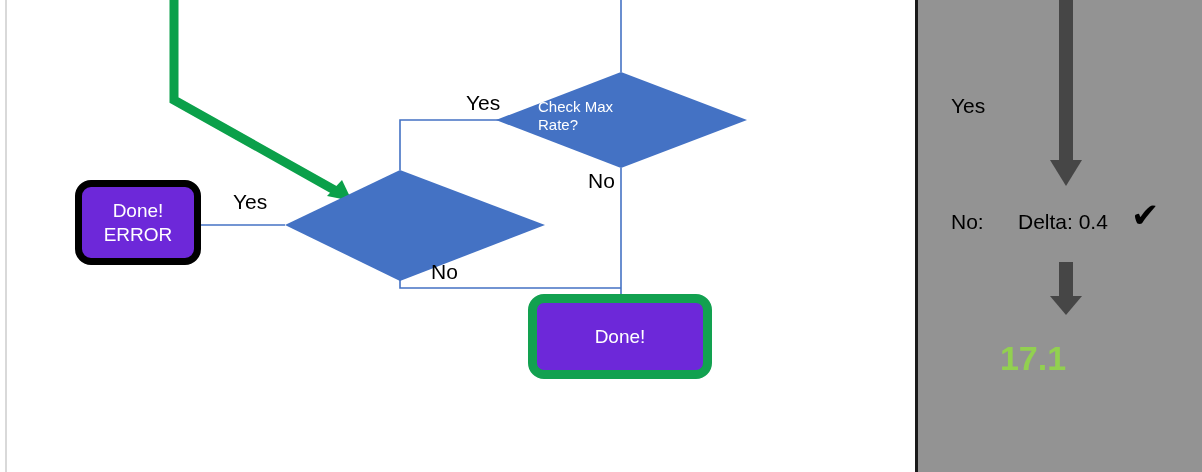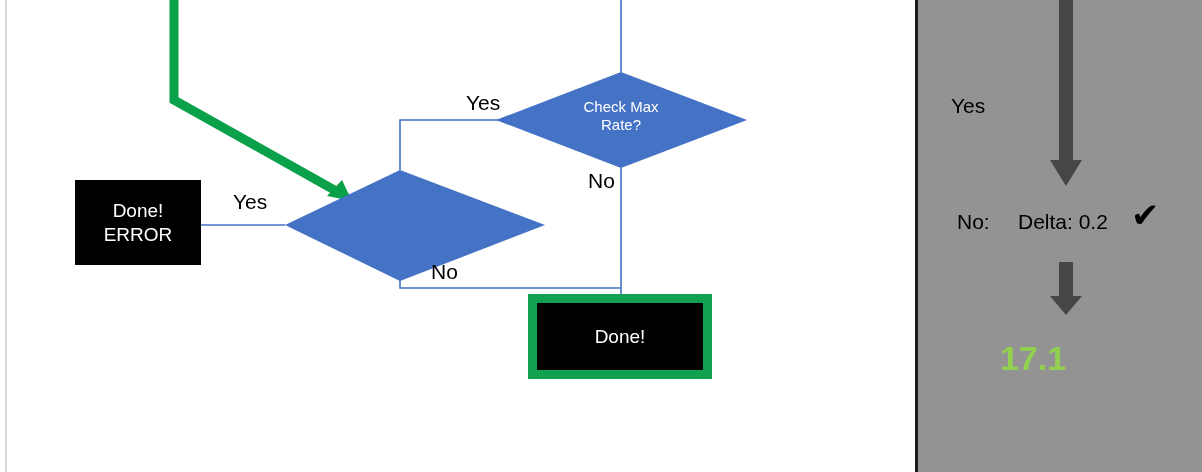--- a/index.html
+++ b/index.html
@@ -26,42 +26,43 @@
   }
   #flow-svg {
     position: absolute;
     left: 0; top: 0;
     width: 913px; height: 472px;
   }
 
   .node-label {
     position: absolute;
     color: #ffffff;
-    text-align: center;
+    text-align: left;
     line-height: 1.18;
     pointer-events: none;
     white-space: pre-line;
   }
 
   .edge-label {
     position: absolute;
     color: #000000;
     font-size: 21px;
     line-height: 1;
     white-space: nowrap;
   }
 
   
   .box {
     position: absolute;
     box-sizing: border-box;
-    background: #000000;
+    background: #6d28d9;
     display: flex;
     align-items: center;
     justify-content: center;
+    border-radius: 16px;
   }
   #box-done-error {
     left: 75px; top: 180px;
     width: 126px; height: 85px;
     border: 7px solid #000000;
   }
   #box-done-error .box-text {
     color: #ffffff;
     font-size: 19px;
     line-height: 1.25;
@@ -113,21 +114,21 @@
     width: 287px; height: 472px;
   }
   .panel-text {
     position: absolute;
     color: #000000;
     font-size: 21px;
     line-height: 1;
     white-space: nowrap;
   }
   #panel-yes  { left: 33px; top: 95px; }
-  #panel-no   { left: 33px; top: 211px; margin-left: 6px; }
+  #panel-no   { left: 33px; top: 211px; }
   #panel-delta{ left: 100px; top: 211px; }
   #panel-check {
     left: 213px; top: 198px;
     font-size: 34px;
     line-height: 1;
     font-family: "DejaVu Sans", sans-serif;
   }
   #panel-value {
     position: absolute;
     left: 0; top: 310px;
@@ -206,21 +207,21 @@
       <g>
         <rect x="141" y="262" width="14" height="42" fill="#464646"></rect>
         <polygon points="132,296 164,296 148,315" fill="#464646"></polygon>
       </g>
     </svg>
 
     <div class="panel-text" id="panel-yes">Yes</div>
 
     <div class="panel-text" id="panel-no">No:</div>
 
-    <div class="panel-text" id="panel-delta">Delta: 0.2</div>
+    <div class="panel-text" id="panel-delta">Delta: 0.4</div>
 
     <div class="panel-text" id="panel-check">✔</div>
 
     <div id="panel-value">17.1</div>
 
   </div>
 
 </div>
 
 </body></html>

